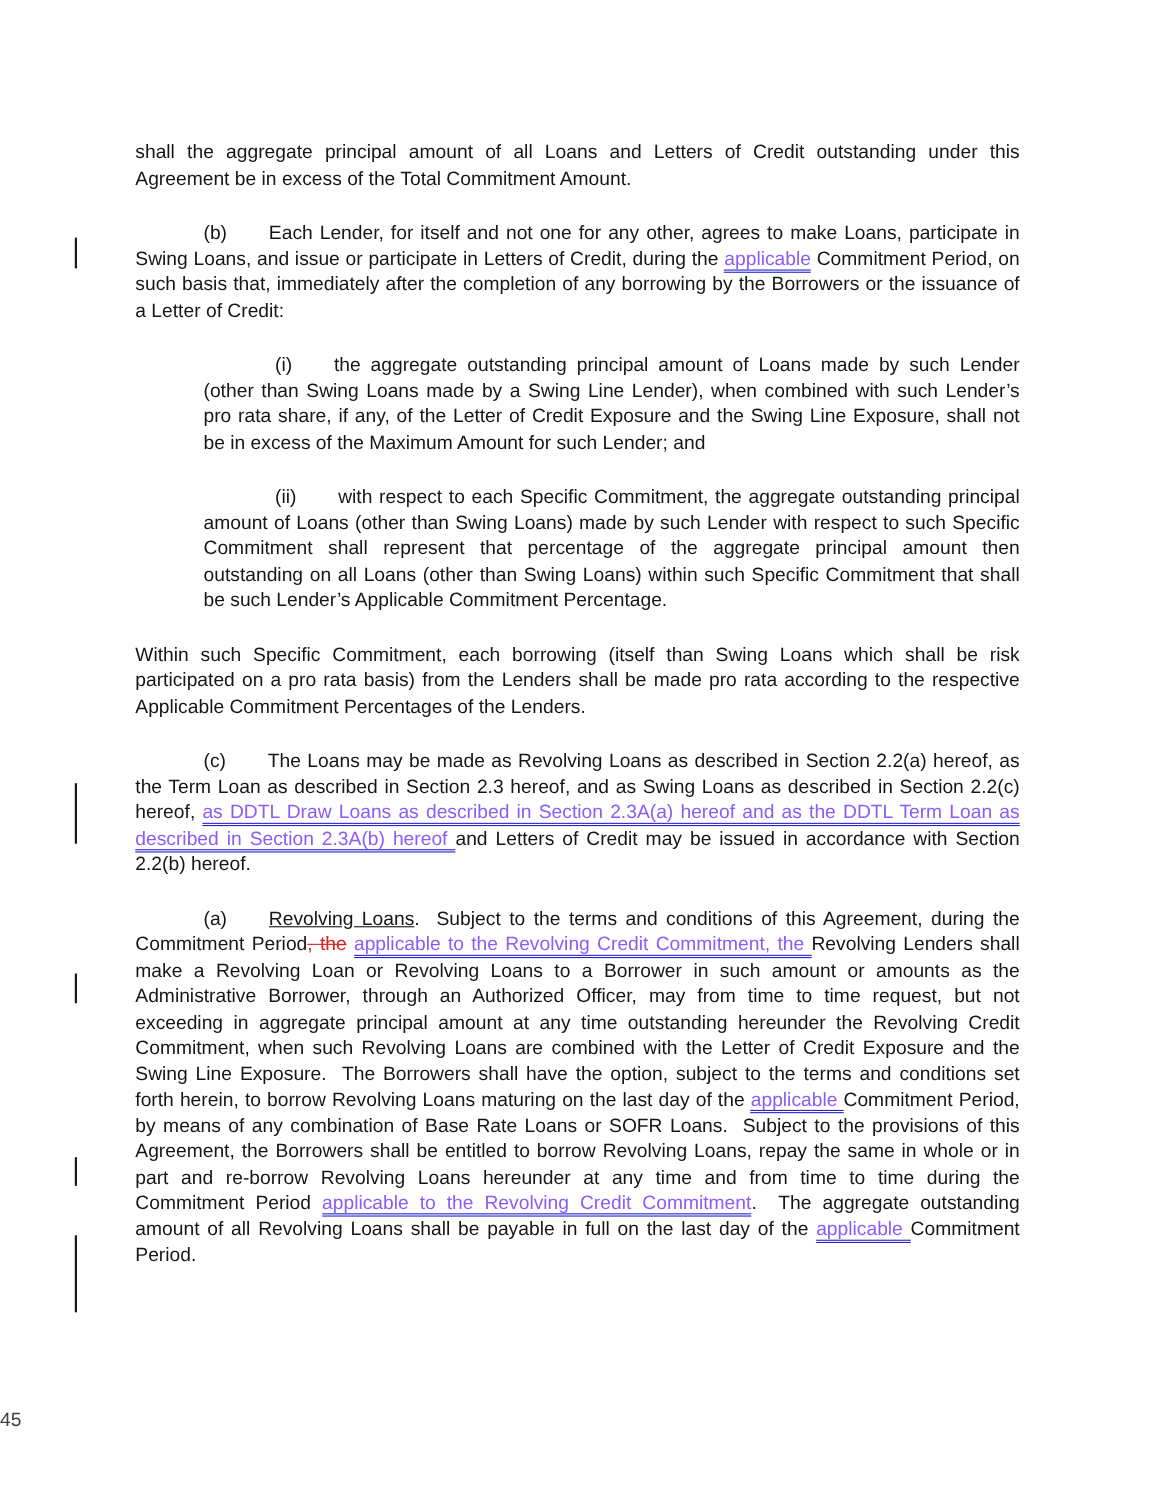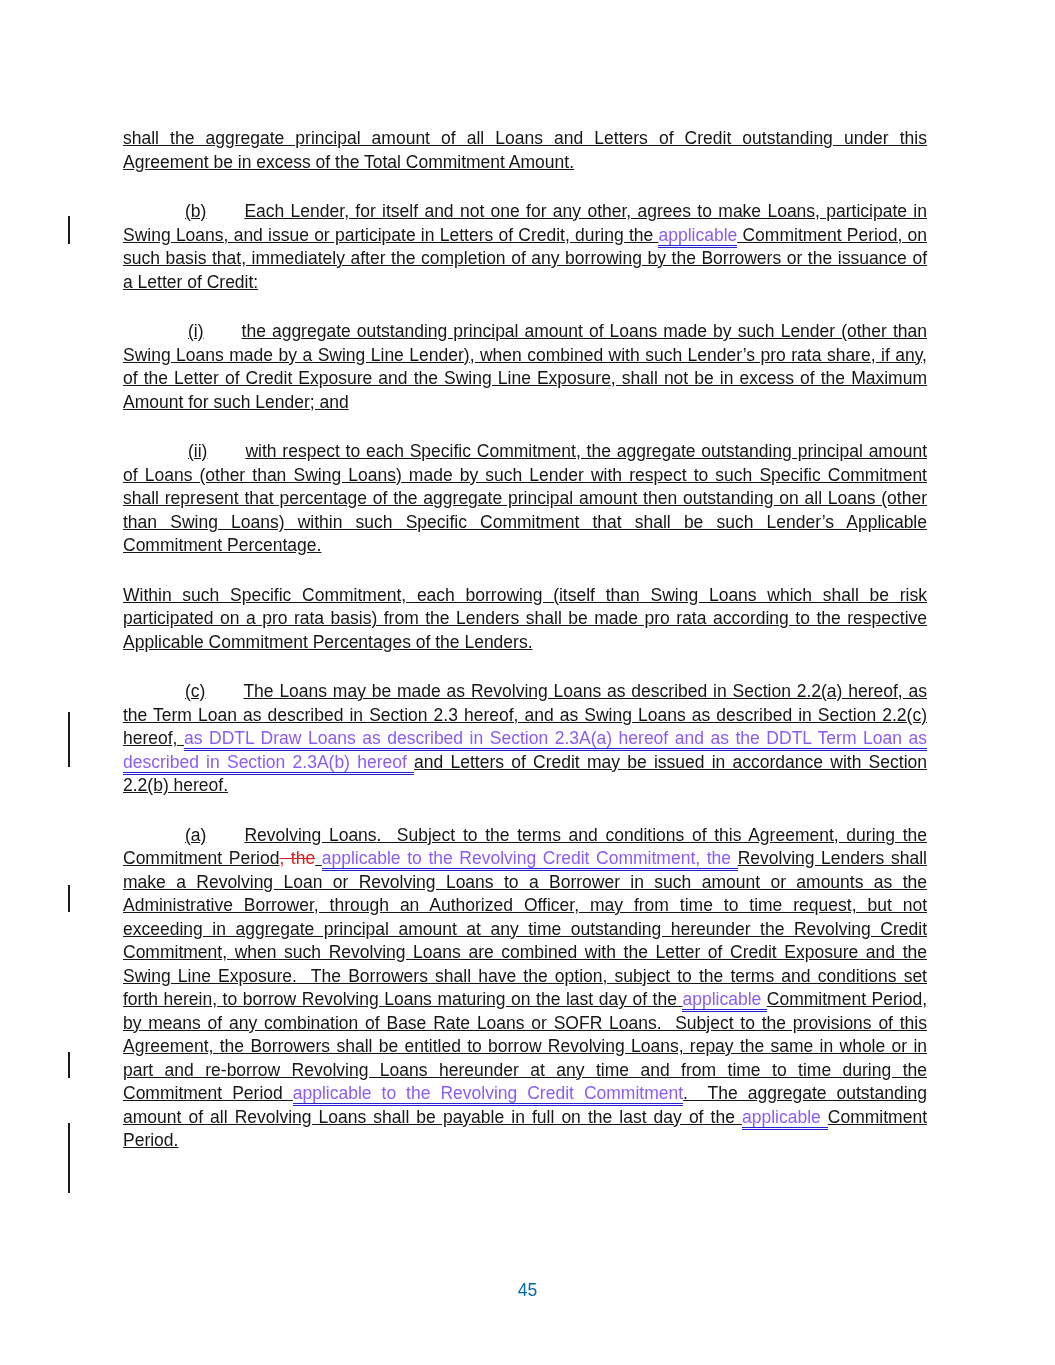--- a/index.html
+++ b/index.html
@@ -15,47 +15,46 @@
   .content {
     position: absolute;
     left: 123px;
     top: 127px;
     width: 804px;
     font-size: 17.5px;
     line-height: 23.5px;
   }
   .para { margin: 0 0 26px 0; text-align: justify; }
   .first-indent { text-indent: 62px; }
-  .indent { text-indent: 65px; }
+  .indent { margin-left: 62px; text-indent: 65px; }
   .heading { margin: 0 0 26px 62px; text-align: left; text-indent: 0; }
   .tab { display: inline-block; width: 38px; }
-  .run-n { color: inherit; text-decoration: underline; }
+  .run-n { color: inherit; }
   .run-u { text-decoration: underline; }
   .run-ins {
     color: #8b5cf6;
     border-bottom: 3px double #2323cc;
   }
   .run-del {
     color: #d42222;
     text-decoration: line-through;
   }
   .revision-bar {
     position: absolute;
     left: 68px;
     width: 2px;
     background: #1a1a1a;
   }
   .page-number {
     position: absolute;
     left: 0;
     right: 0;
     top: 1280px;
-    text-align: center;
     font-size: 17.5px;
-    color: #0369a1;
+    color: #404040;
   }
 </style>
 </head>
 <body>
 
 <div class="page">
 
   <div class="revision-bar" style="top:216px;height:28px;"></div>
   <div class="revision-bar" style="top:712px;height:55px;"></div>
   <div class="revision-bar" style="top:885px;height:27px;"></div>

